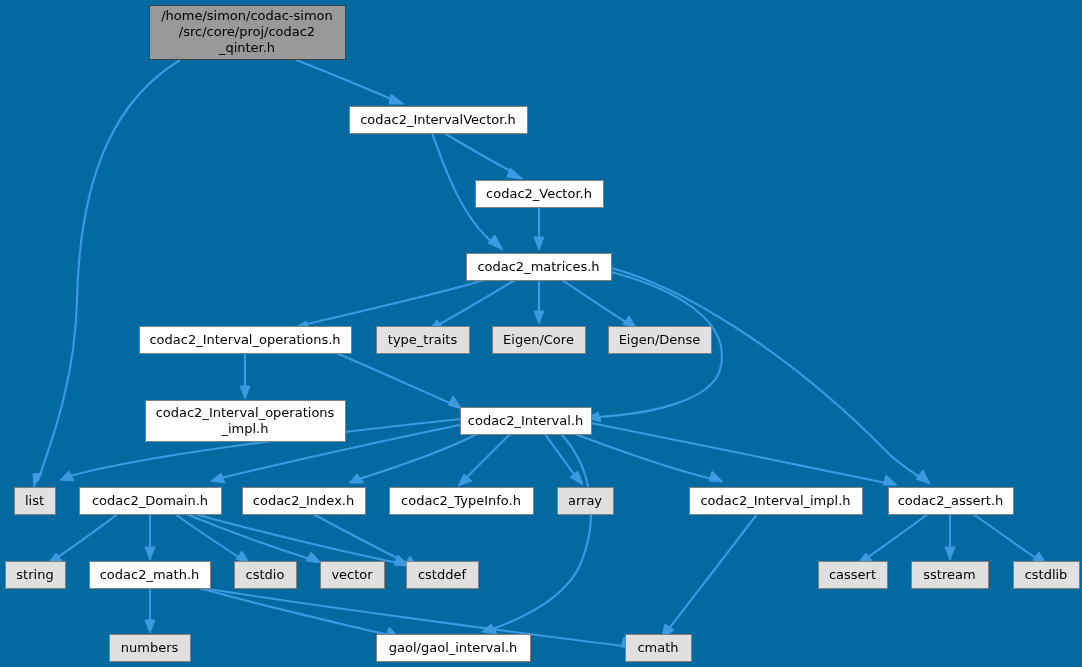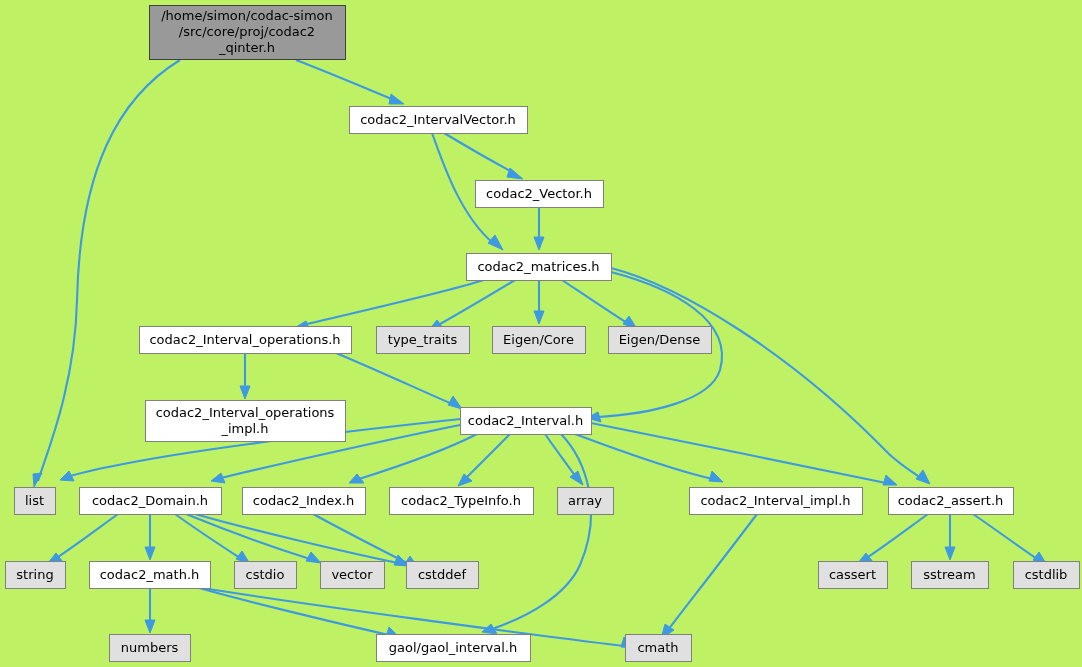--- a/index.html
+++ b/index.html
@@ -4,21 +4,21 @@
 <style>
   html, body {
     margin: 0;
     padding: 0;
     background: #000000;
   }
   #graph-root {
     position: relative;
     width: 1082px;
     height: 667px;
-    background: #bef264;
+    background: #0369a1;
     overflow: hidden;
     font-family: "DejaVu Sans", sans-serif;
   }
   svg#graph-svg {
     position: absolute;
     top: 0; left: 0;
     width: 1082px;
     height: 667px;
     display: block;
   }

